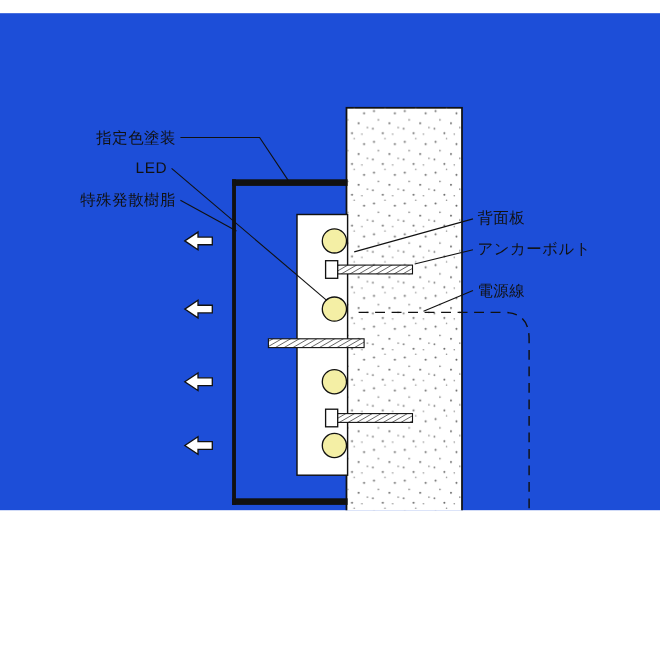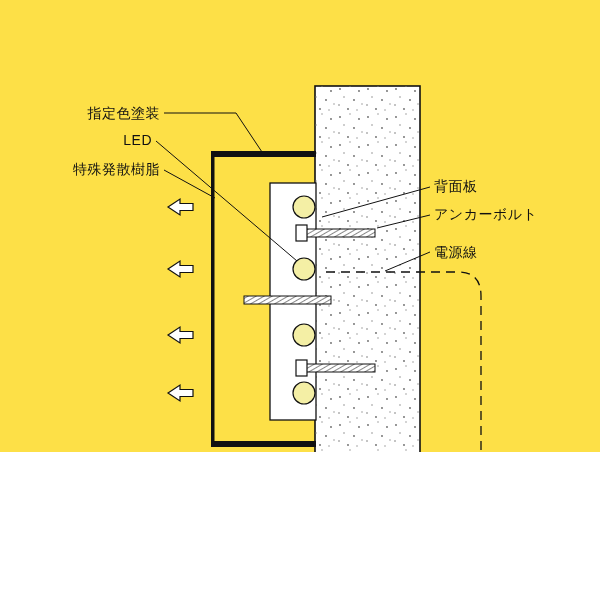--- a/index.html
+++ b/index.html
@@ -4,22 +4,23 @@
 <style>
   html, body {
     margin: 0;
     padding: 0;
     background: #ffffff;
   }
   .canvas {
     position: relative;
     width: 600px;
     height: 452px;
-    background: #fde047;
+    background: #1d4ed8;
     overflow: hidden;
+    margin-top: 12px;
   }
   svg { display: block; }
   .lbl {
     font-family: "Liberation Sans", sans-serif;
     font-size: 14px;
     fill: #111111;
     letter-spacing: 0.5px;
   }
   .leader {
     stroke: #111111;

